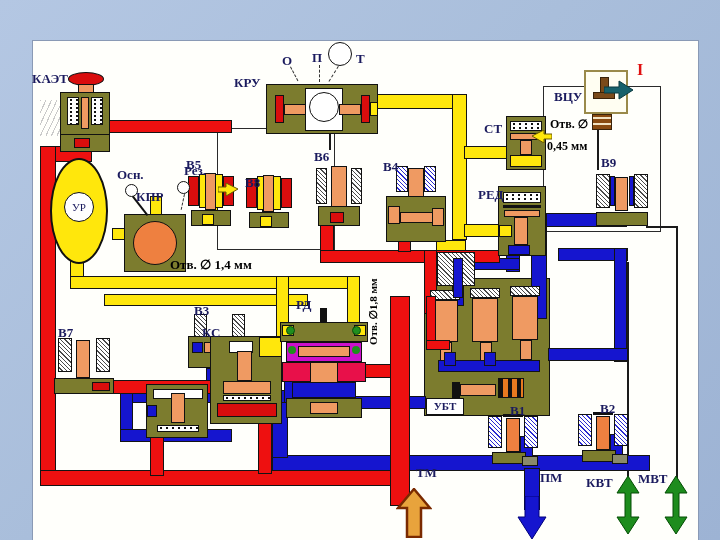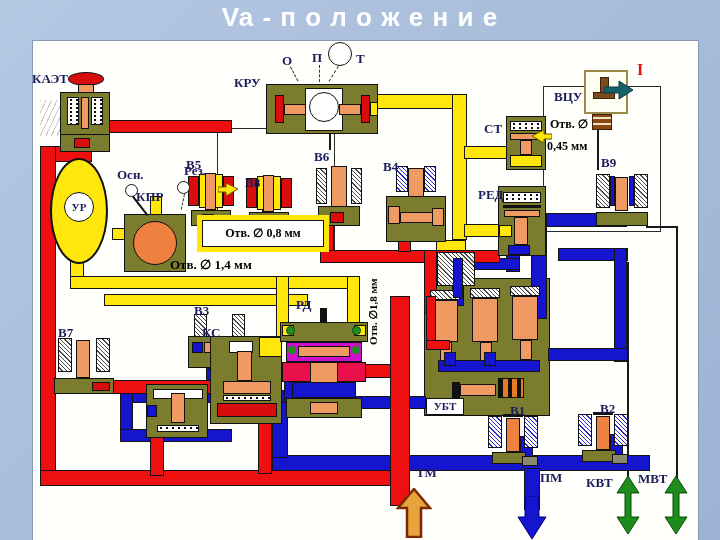--- a/index.html
+++ b/index.html
@@ -42,21 +42,20 @@
   .in18{z-index:18;}
   .lblbox{position:absolute;background:#fff;border:1px solid #111;z-index:30;
     font-weight:bold;font-size:11px;color:#1b1b5e;text-align:center;line-height:15px;}
   .otvbox{position:absolute;background:#fff;border:1px solid #111;outline:5px solid #ffe70c;
     z-index:22;text-align:center;font-weight:bold;font-size:12px;color:#000;line-height:25px;}
 </style>
 </head>
 <body>
 
 <div class="stage">
-  <div class="title">Va - п о л о ж е н и е</div>
   <div class="canvas"></div>
 
   <div class="obox" style="left:217px;top:128px;width:116px;height:120px"></div>
   <div class="obox" style="left:543px;top:86px;width:116px;height:144px"></div>
 
   <div class="p pr" style="left:74px;top:134px;width:16px;height:18px"></div>
   <div class="p pr" style="left:40px;top:146px;width:52px;height:16px"></div>
   <div class="p pr" style="left:40px;top:146px;width:16px;height:340px"></div>
   <div class="p pr" style="left:40px;top:470px;width:368px;height:16px"></div>
   <div class="p pr" style="left:390px;top:296px;width:20px;height:210px;z-index:12"></div>
@@ -169,21 +168,21 @@
   <div class="cmp" style="left:596px;top:168px;width:52px;height:60px">
     <div class="sub hx" style="left:0px;top:6px;width:14px;height:34px"></div>
     <div class="sub hx" style="left:38px;top:6px;width:14px;height:34px"></div>
     <div class="sub blu" style="left:14px;top:8px;width:5px;height:30px"></div>
     <div class="sub blu" style="left:33px;top:8px;width:5px;height:30px"></div>
     <div class="sub sal" style="left:19px;top:9px;width:13px;height:34px"></div>
     <div class="sub olv" style="left:0px;top:44px;width:52px;height:14px"></div>
   </div>
 
   <div class="cmp" style="left:50px;top:158px;width:58px;height:106px;background:#ffe70c;border:2px solid #111;border-radius:50%">
-    <div class="sub circ" style="left:12px;top:32px;width:30px;height:30px;position:absolute;text-align:center;font-size:11px;font-weight:bold;color:#1b1b5e;line-height:28px">УР</div>
+    <div class="sub circ" style="left:12px;top:32px;width:30px;height:30px;position:absolute;text-align:center;font-size:11px;font-weight:normal;color:#1b1b5e;line-height:28px">УР</div>
   </div>
 
   <div class="cmp olv" style="left:124px;top:214px;width:62px;height:58px">
     <div class="sub orn" style="left:8px;top:6px;width:44px;height:44px;border-radius:50%"></div>
   </div>
   <div class="p py" style="left:112px;top:228px;width:13px;height:12px"></div>
   <div class="circ" style="left:125px;top:184px;width:13px;height:13px"></div>
   <div class="circ" style="left:177px;top:181px;width:13px;height:13px"></div>
   <div class="ptr" style="left:132px;top:197px;height:24px;transform:rotate(-38deg)"></div>
   <div class="ptr ptrd" style="left:184px;top:194px;height:16px;transform:rotate(12deg)"></div>
@@ -219,21 +218,20 @@
   <div class="cmp" style="left:386px;top:166px;width:60px;height:76px">
     <div class="sub hb" style="left:10px;top:0px;width:12px;height:26px"></div>
     <div class="sub hb" style="left:38px;top:0px;width:12px;height:26px"></div>
     <div class="sub sal" style="left:22px;top:2px;width:16px;height:34px"></div>
     <div class="sub olv" style="left:0px;top:30px;width:60px;height:46px"></div>
     <div class="sub sal" style="left:2px;top:40px;width:12px;height:18px"></div>
     <div class="sub sal" style="left:14px;top:46px;width:34px;height:11px"></div>
     <div class="sub sal" style="left:46px;top:42px;width:12px;height:18px"></div>
   </div>
 
-  <div class="otvbox" style="left:202px;top:220px;width:120px;height:25px">Отв. ∅ 0,8 мм</div>
   <div class="ann" style="left:170px;top:258px;font-size:13px">Отв. ∅ 1,4 мм</div>
   <div class="ann" style="left:368px;top:345px;transform:rotate(-90deg);transform-origin:0 0;font-size:11px">Отв. ∅1,8 мм</div>
 
   <div class="cmp" style="left:54px;top:338px;width:60px;height:58px">
     <div class="sub hx" style="left:4px;top:0px;width:14px;height:34px"></div>
     <div class="sub hx" style="left:42px;top:0px;width:14px;height:34px"></div>
     <div class="sub sal" style="left:22px;top:2px;width:14px;height:38px"></div>
     <div class="sub olv" style="left:0px;top:40px;width:60px;height:16px"></div>
     <div class="sub redb" style="left:38px;top:44px;width:18px;height:9px"></div>
   </div>

